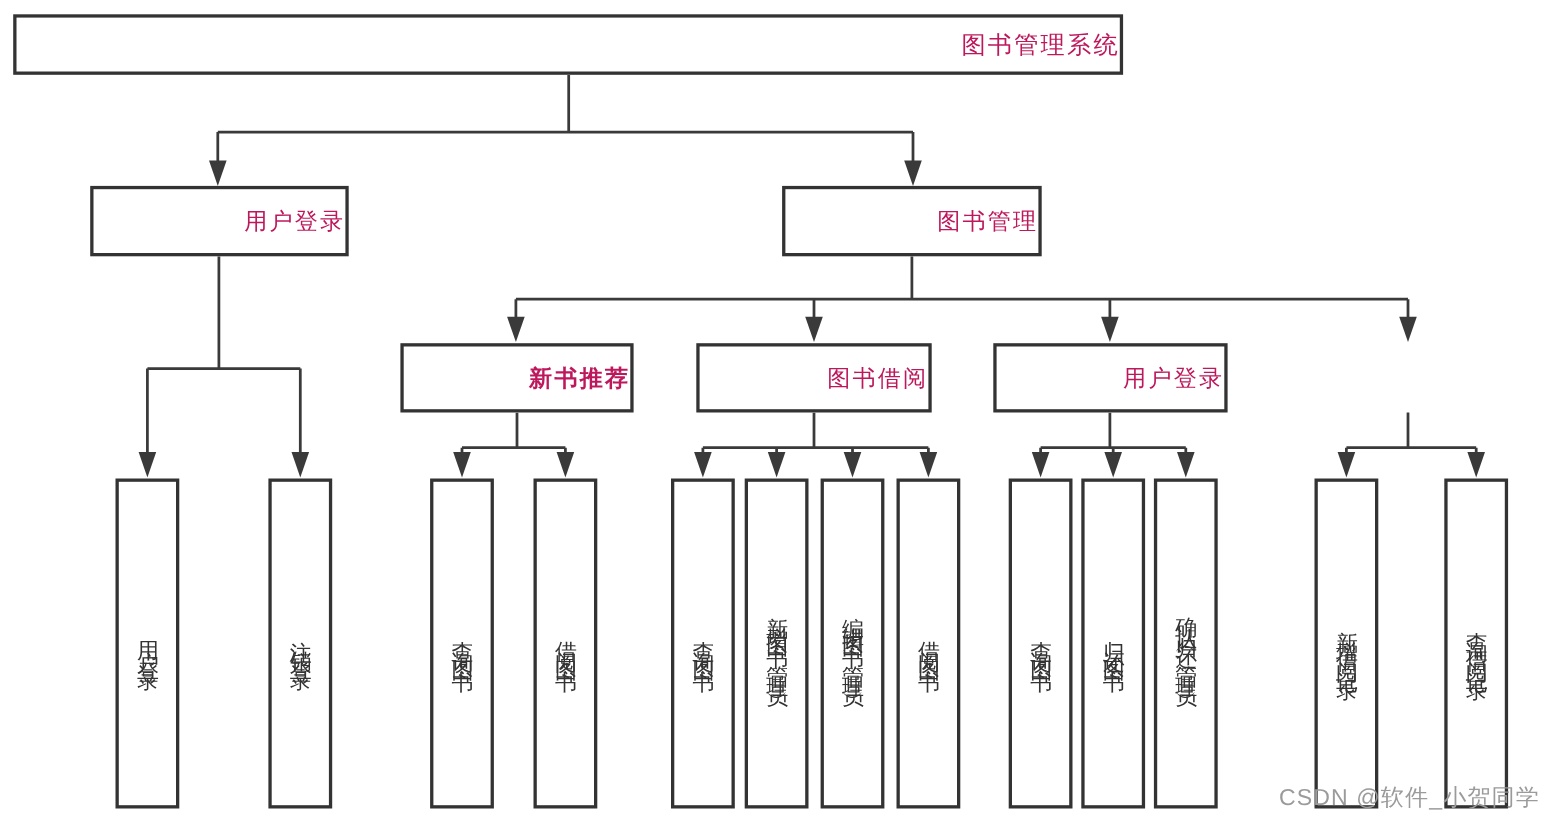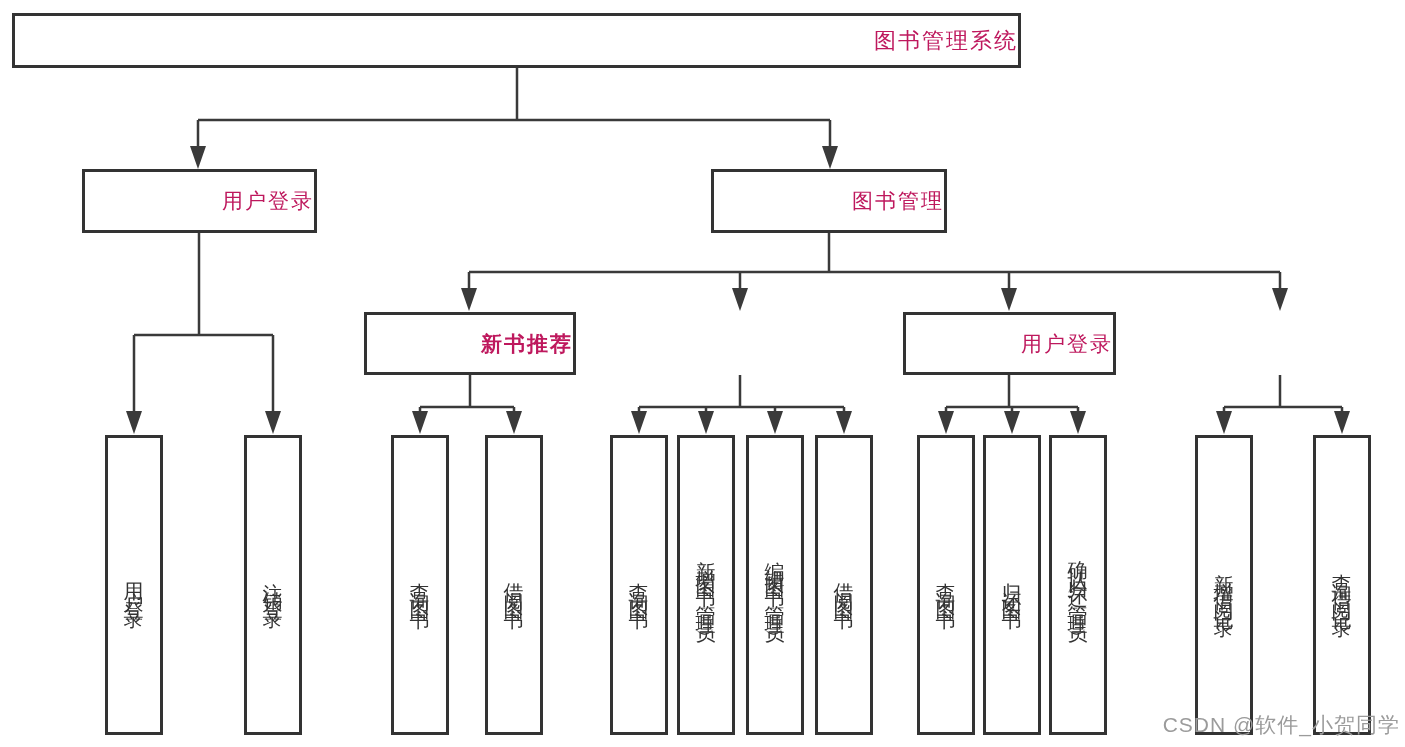--- a/index.html
+++ b/index.html
@@ -144,20 +144,23 @@
   <div class="hbox mid-box" style="left:82px; top:169px; width:235px; height:64px;">
     <span>用户登录</span>
   </div>
   <div class="hbox mid-box" style="left:711px; top:169px; width:236px; height:64px;">
     <span>图书管理</span>
   </div>
 
   <div class="hbox mid-box" style="left:364px; top:312px; width:212px; height:63px;font-weight:bold;">
     <span>新书推荐</span>
   </div>
+  <div class="hbox mid-box" style="left:633px; top:312px; width:214px; height:63px;">
+    <span>图书借阅</span>
+  </div>
   <div class="hbox mid-box" style="left:903px; top:312px; width:213px; height:63px;">
     <span>用户登录</span>
   </div>
 
   <div class="leaf" style="left:105px;">
     <span>用户登录</span>
   </div>
   <div class="leaf" style="left:244px;">
     <span>注销登录</span>
   </div>

